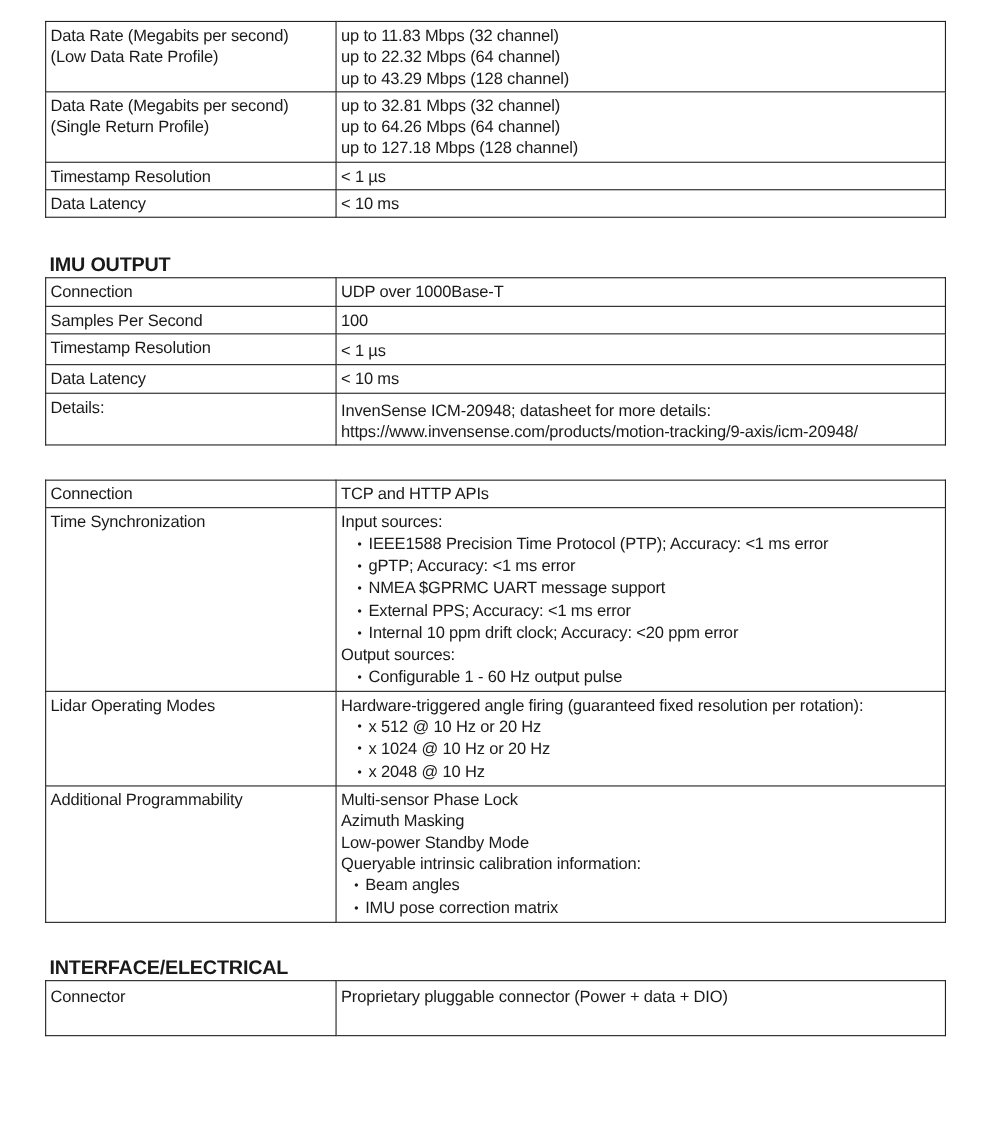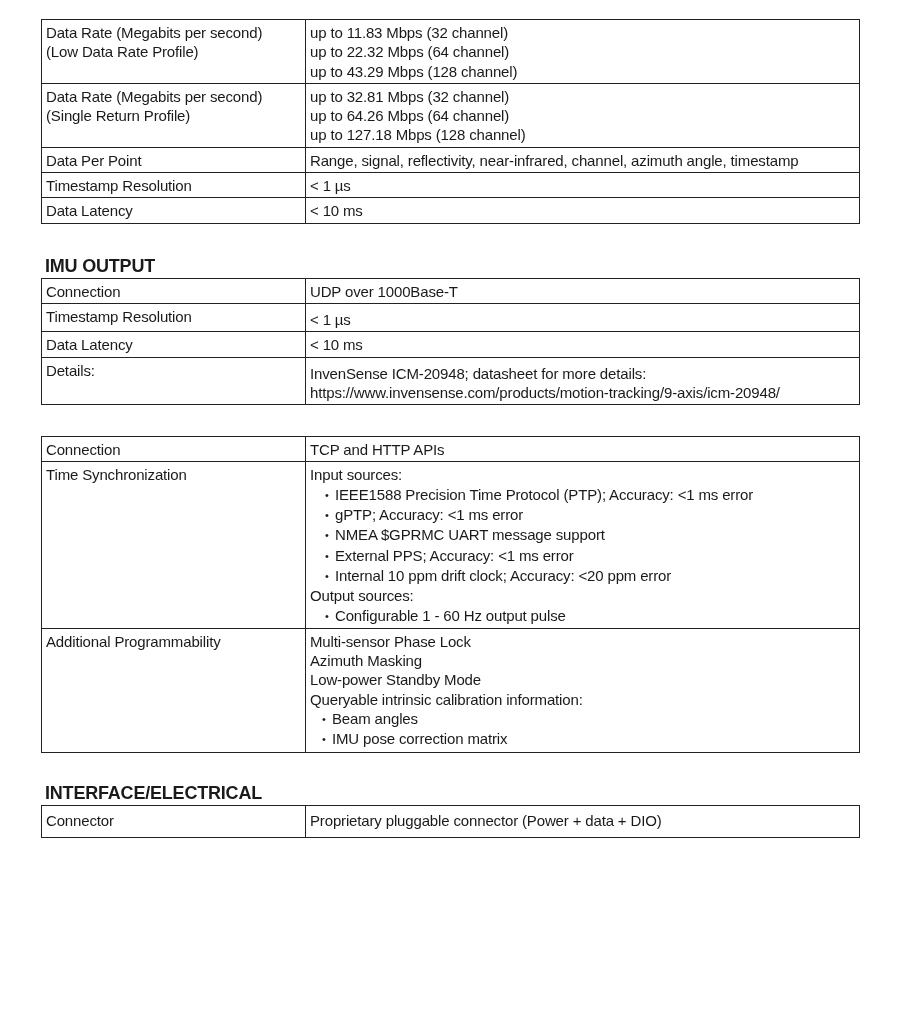--- a/index.html
+++ b/index.html
@@ -83,42 +83,42 @@
         <span class="line">Data Rate (Megabits per second)</span>
         <span class="line">(Single Return Profile)</span>
       </td>
       <td>
         <span class="line">up to 32.81 Mbps (32 channel)</span>
         <span class="line">up to 64.26 Mbps (64 channel)</span>
         <span class="line">up to 127.18 Mbps (128 channel)</span>
       </td>
     </tr>
     <tr>
-      <td class="label">Data Per Point</td>
-      <td>Range, signal, reflectivity, near-infrared, channel, azimuth angle, timestamp</td>
-    </tr>
-    <tr>
       <td class="label">Timestamp Resolution</td>
       <td>&lt; 1 µs</td>
     </tr>
     <tr>
       <td class="label">Data Latency</td>
       <td>&lt; 10 ms</td>
     </tr>
   </tbody>
     </table>
 
   <div class="gap-1"></div>
 
   <div class="section-title">IMU OUTPUT</div>
   <table class="spec">
     <tbody>
         <tr>
       <td class="label">Connection</td>
       <td>UDP over 1000Base-T</td>
+    </tr>
+    <tr>
+      <td class="label">Samples Per Second</td>
+      <td>100</td>
     </tr>
     <tr>
       <td class="label">Timestamp Resolution</td>
       <td class="pad-top">&lt; 1 µs</td>
     </tr>
     <tr>
       <td class="label">Data Latency</td>
       <td>&lt; 10 ms</td>
     </tr>
     <tr>
@@ -146,38 +146,47 @@
         <span class="bullet">IEEE1588 Precision Time Protocol (PTP); Accuracy: &lt;1 ms error</span>
         <span class="bullet">gPTP;  Accuracy: &lt;1 ms error</span>
         <span class="bullet">NMEA $GPRMC UART message support</span>
         <span class="bullet">External PPS; Accuracy: &lt;1 ms error</span>
         <span class="bullet">Internal 10 ppm drift clock; Accuracy: &lt;20 ppm error</span>
         <span class="line">Output sources:</span>
         <span class="bullet">Configurable 1 - 60 Hz output pulse</span>
       </td>
     </tr>
     <tr>
+      <td class="label">Lidar Operating Modes</td>
+      <td>
+        <span class="line">Hardware-triggered angle firing (guaranteed fixed resolution per rotation):</span>
+        <span class="bullet">x 512 @ 10 Hz or 20 Hz</span>
+        <span class="bullet">x 1024 @ 10 Hz or 20 Hz</span>
+        <span class="bullet">x 2048 @ 10 Hz</span>
+      </td>
+    </tr>
+    <tr>
       <td class="label">Additional Programmability</td>
       <td>
         <span class="line">Multi-sensor Phase Lock</span>
         <span class="line">Azimuth Masking</span>
         <span class="line">Low-power Standby Mode</span>
         <span class="line">Queryable intrinsic calibration information:</span>
         <span class="bullet" style="padding-left:12px">Beam angles</span>
         <span class="bullet" style="padding-left:12px">IMU pose correction matrix</span>
       </td>
     </tr>
   </tbody>
     </table>
 
   <div class="gap-3"></div>
 
   <div class="section-title">INTERFACE/ELECTRICAL</div>
   <table class="spec">
     <tbody>
     <tr>
-      <td class="label" style="padding-top:5px;padding-bottom:7px">Connector</td>
+      <td class="label" style="padding-top:5px;padding-bottom:25px">Connector</td>
       <td style="padding-top:5px;padding-bottom:7px">Proprietary pluggable connector (Power + data + DIO)</td>
     </tr>
   </tbody>
     </table>
 
 </div>
 
 </body></html>

